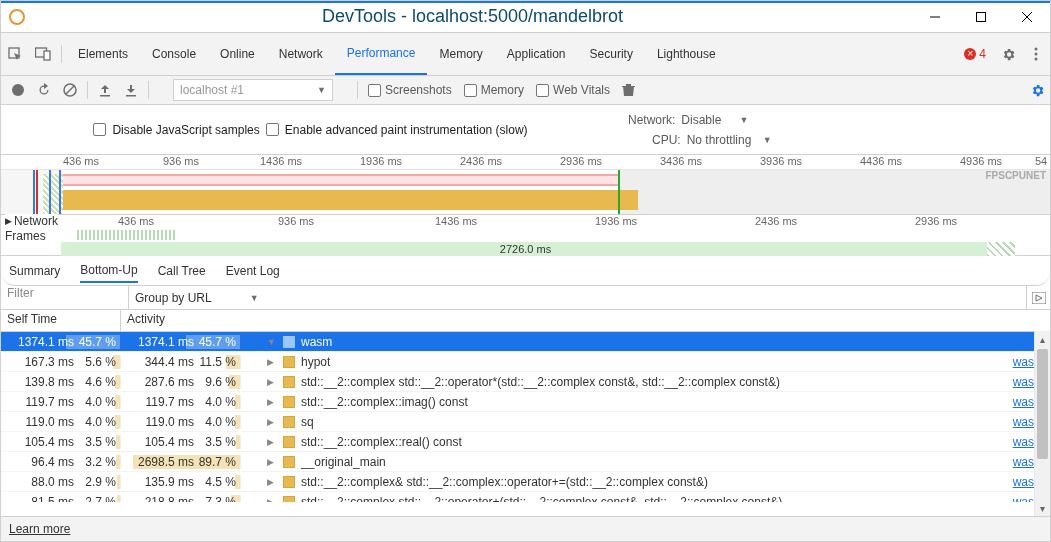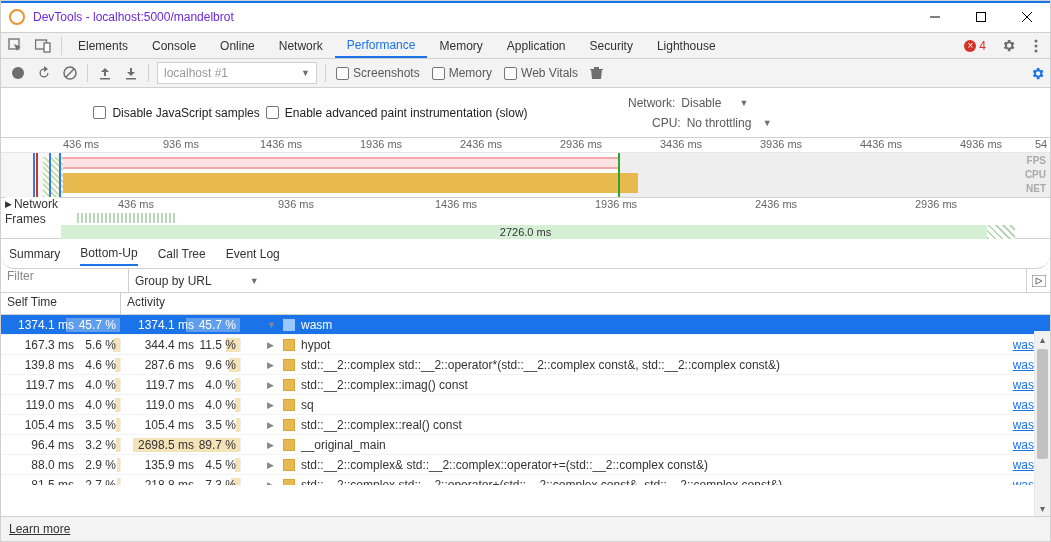--- a/index.html
+++ b/index.html
@@ -14,43 +14,43 @@
     position:relative;
   }
   .titlebar {
     height:31px; display:flex; align-items:center;
     background:#fff;
   }
   .titlebar .app-icon {
     width:16px; height:16px; border-radius:50%;
     border:2px solid #e8962f; margin:0 8px;
   }
-  .titlebar .title { flex:1; font-size:12px; color:#6d28d9; }
+  .titlebar .title { flex:1; font-size:18px; color:#0c4a6e;text-align:center; }
   .win-controls { display:flex; }
   .win-btn { width:46px; height:31px; display:flex; align-items:center; justify-content:center; color:#000; }
   .win-btn svg { width:10px; height:10px; }
   .toolbar {
-    height:27px; border-top:1px solid #d0d0d0; border-bottom:1px solid #d0d0d0;
+    height:44px; border-top:1px solid #d0d0d0; border-bottom:1px solid #d0d0d0;
     display:flex; align-items:center; background:#f3f3f3;
     font-size:12px; color:#333;
   }
   .tool-ico { width:28px; text-align:center; color:#6e6e6e; display:flex; align-items:center; justify-content:center; height:100%; }
   .main-tabs { display:flex; align-items:stretch; height:100%; }
   .main-tab { padding:0 12px; display:flex; align-items:center; color:#333; }
   .main-tab.active { color:#1a73e8; border-bottom:2px solid #1a73e8; }
   .toolbar .right { margin-left:auto; display:flex; align-items:center; height:100%;}
   .error-badge { color:#d93025; display:flex; align-items:center; gap:3px; padding:0 8px;}
   .error-badge .x { width:12px;height:12px;border-radius:50%;background:#d93025;color:#fff;font-size:10px;display:flex;align-items:center;justify-content:center;line-height:1;}
   .subtoolbar {
     height:29px; border-bottom:1px solid #d0d0d0;
     display:flex; align-items:center; background:#f3f3f3; padding-left:4px;
   }
   .sub-ico { width:26px; text-align:center; color:#6e6e6e; display:flex; align-items:center; justify-content:center; height:100%; }
   .sub-sep { width:1px; height:18px; background:#d0d0d0; margin:0 4px; }
-  .sub-select { width:160px; height:22px; border:1px solid #d0d0d0; background:#fff; display:flex; align-items:center; padding:0 6px; color:#999; font-size:12px; justify-content:space-between; margin:0 4px;}
+  .sub-select { width:160px; height:22px; border:1px solid #d0d0d0; background:#fff; display:flex; align-items:center; padding:0 6px; color:#999; font-size:12px; justify-content:space-between; margin:0 20px;}
   .sub-chk { display:flex; align-items:center; gap:4px; padding:0 6px; color:#5a5a5a;}
   .chkbox { width:13px; height:13px; border:1px solid #767676; background:#fff; border-radius:2px;}
   .settings-row { height:50px; border-bottom:1px solid #d0d0d0; display:flex; }
   .settings-col-left { flex:1; padding:4px 8px; display:flex; gap:6px; justify-content:center;}
   .settings-col-right { width:430px; padding:4px 8px; display:flex; flex-direction:column; gap:6px; justify-content:center;}
   .settings-line { display:flex; align-items:center; gap:6px; color:#5a5a5a;}
   .settings-line .lbl { color:#222;}
   .dd { display:flex; align-items:center; gap:4px; }
   .tri { font-size:9px; color:#6e6e6e; }
   .overview { height:60px; border-bottom:1px solid #d0d0d0; background:#fff; position:relative; }
@@ -58,21 +58,21 @@
   .ov-ruler .tick { position:absolute; top:0; transform:translateX(-50%); }
   .ov-graph { position:absolute; top:15px; bottom:0; left:0; right:0; }
   .ov-yellow { position:absolute; left:62px; right:432px; top:20px; height:20px; background:#e8b94f; }
   .ov-pink { position:absolute; left:62px; right:432px; top:4px; height:12px; background:#fde3e4; border-top:2px solid #f6a8a8; border-bottom:2px solid #f6a8a8;}
   .ov-grey { position:absolute; right:0; width:432px; top:0; bottom:0; background:#eee; }
   .ov-grey-yellow { position:absolute; left:0; width:20px; top:20px; height:20px; background:#e8b94f;}
   .ov-shade { position:absolute; left:0; width:62px; top:0; bottom:0; background:#f6f6f6; }
   .ov-shade::after { content:''; position:absolute; right:0; width:20px; top:4px; height:40px; background:repeating-linear-gradient(45deg,#c9e2b3,#c9e2b3 2px,#fff 2px,#fff 4px);}
   .ov-marker-red { position:absolute; width:2px; top:0; bottom:0; background:#c9342b;}
   .ov-marker-blue { position:absolute; width:2px; top:0; bottom:0; background:#3b78e7;}
-  .ov-labels { position:absolute; right:4px; top:15px; bottom:1px; display:flex; flex-direction:column; justify-content:space-around; text-align:right; font-size:10px; color:#aaa; font-weight:bold;}
+  .ov-labels { position:absolute; right:4px; top:15px; bottom:1px; display:flex; flex-direction:row; justify-content:space-around; text-align:right; font-size:10px; color:#aaa; font-weight:bold;}
   .timeline { height:41px; border-bottom:1px solid #d0d0d0; position:relative; background:#fff;}
   .tl-ruler { height:15px; display:flex; position:relative; font-size:11px; color:#666;}
   .tl-ruler .tick { position:absolute; top:0; transform:translateX(-50%);}
   .tl-body { position:absolute; top:15px; left:0; right:0; bottom:0;}
   .tl-frames-lbl { position:absolute; left:4px; top:14px; font-size:12px; color:#333; background:#fff;}
   .tl-net-lbl { position:absolute; left:4px; top:-1px; font-size:12px; color:#333; background:#fff; display:flex; align-items:center; gap:2px;}
   .tl-green { position:absolute; left:60px; right:60px; top:12px; height:14px; background:#d5f0d5; display:flex; align-items:center; justify-content:center; font-size:11px; color:#333;}
   .tl-hashes { position:absolute; left:76px; width:100px; top:0; height:10px; background:repeating-linear-gradient(90deg,#b8d8b8,#b8d8b8 2px,#fff 2px,#fff 4px);}
   .tl-hashes2 { position:absolute; right:35px; width:28px; top:12px; height:14px; background:repeating-linear-gradient(45deg,#b8d8b8,#b8d8b8 2px,#fff 2px,#fff 5px);}
   .analysis-tabs { height:30px; border-bottom:1px solid #d0d0d0; display:flex; padding-left:8px; gap:20px; align-items:center;border-radius:14px;}

